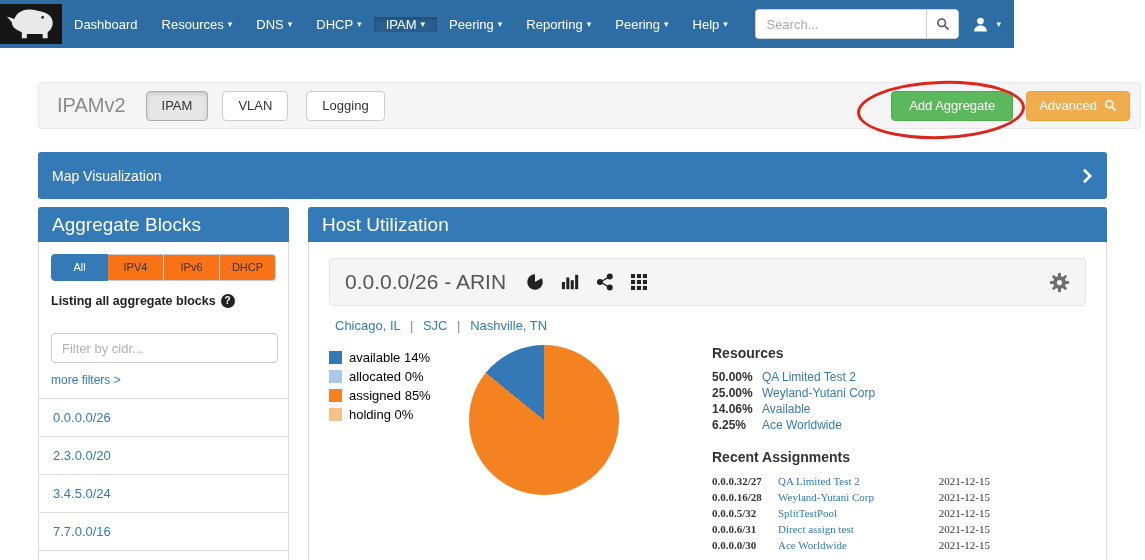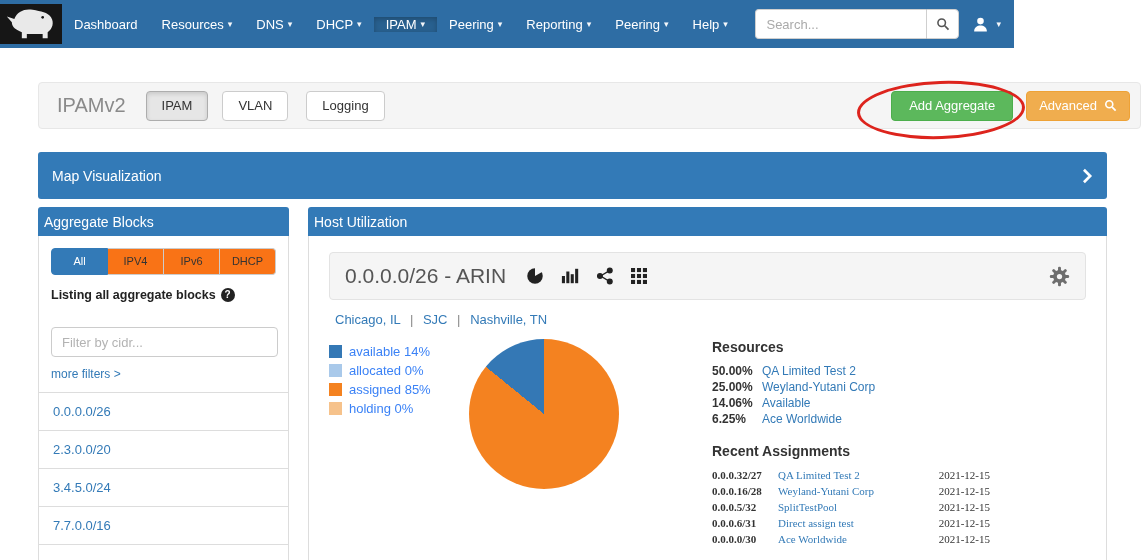--- a/index.html
+++ b/index.html
@@ -38,22 +38,22 @@
               font-size:13px;border-radius:4px;cursor:pointer;display:flex;align-items:center;gap:7px;font-family:inherit;}
   .annotation{position:absolute;left:818px;top:-2px;width:162px;height:52px;border:3px solid #dd241d;
               border-radius:50%;transform:rotate(-2deg);pointer-events:none;}
 
   
   .map-bar{position:absolute;left:38px;top:152px;width:1069px;height:47px;background:#337ab7;border-radius:3px;
            color:#fff;display:flex;align-items:center;padding:0 14px;box-sizing:border-box;font-size:14px;cursor:pointer;}
   .map-bar .chev{margin-left:auto;display:flex;}
 
   
-  .panel-header{height:29px;background:#337ab7;border-radius:3px 3px 0 0;color:#fff;font-size:14px;
-                display:flex;align-items:center;padding:0 6px;}
+  .panel-header{height:35px;background:#337ab7;border-radius:3px 3px 0 0;color:#fff;font-size:19px;
+                display:flex;align-items:center;padding:0 14px;}
   .panel-body{background:#fff;border:1px solid #ddd;border-top:none;box-sizing:border-box;}
 
   .left-panel{position:absolute;left:38px;top:207px;width:251px;height:430px;}
   .left-panel .panel-body{height:395px;padding-top:12px;}
   .tabs{margin:0 12px;display:flex;}
   .tab{flex:1;height:25px;line-height:25px;text-align:center;font-size:11px;color:#333;background:#f97316;
        border:1px solid #ccc;border-left:none;cursor:pointer;}
   .tab:first-child{border-left:1px solid #ccc;border-radius:4px 0 0 4px;}
   .tab:last-child{border-radius:0 4px 4px 0;}
   .tab.active{background:#337ab7;border-color:#337ab7;color:#fff;}
@@ -74,21 +74,21 @@
                 display:flex;align-items:center;padding:0 15px;}
   .block-title{font-size:21px;color:#555;}
   .icon-group{display:flex;align-items:center;gap:17px;margin-left:20px;}
   .icon-group a,.gear{display:flex;cursor:pointer;}
   .gear{margin-left:auto;}
   .breadcrumb{margin:12px 0 0 6px;font-size:13px;}
   .breadcrumb a{color:#337ab7;cursor:pointer;}
   .sep{color:#888;margin:0 6px;}
   .chart-row{display:flex;margin-top:12px;}
   .legend{width:140px;padding-top:5px;flex:none;}
-  .legend-item{display:flex;align-items:center;margin-bottom:4px;font-size:13px;color:#3b82f6;}
+  .legend-item{display:flex;align-items:center;margin-bottom:4px;font-size:13px;color:#000000;}
   .swatch{width:13px;height:13px;margin-right:7px;flex:none;}
   .pie{width:150px;height:150px;border-radius:50%;flex:none;background:#ccc;}
   .info-col{margin-left:93px;width:278px;}
   .res-heading{font-size:14px;font-weight:bold;color:#333;margin-bottom:8px;}
   .res-heading.recent{margin-top:16px;}
   .res-row{display:flex;font-size:12px;line-height:16px;}
   .pct{width:50px;font-weight:bold;color:#333;flex:none;}
   .res-link{color:#337ab7;cursor:pointer;}
   .asn-row{display:flex;font-size:11px;line-height:16px;font-family:Liberation Serif, serif;}
   .cidr{width:66px;font-weight:bold;color:#333;flex:none;}

